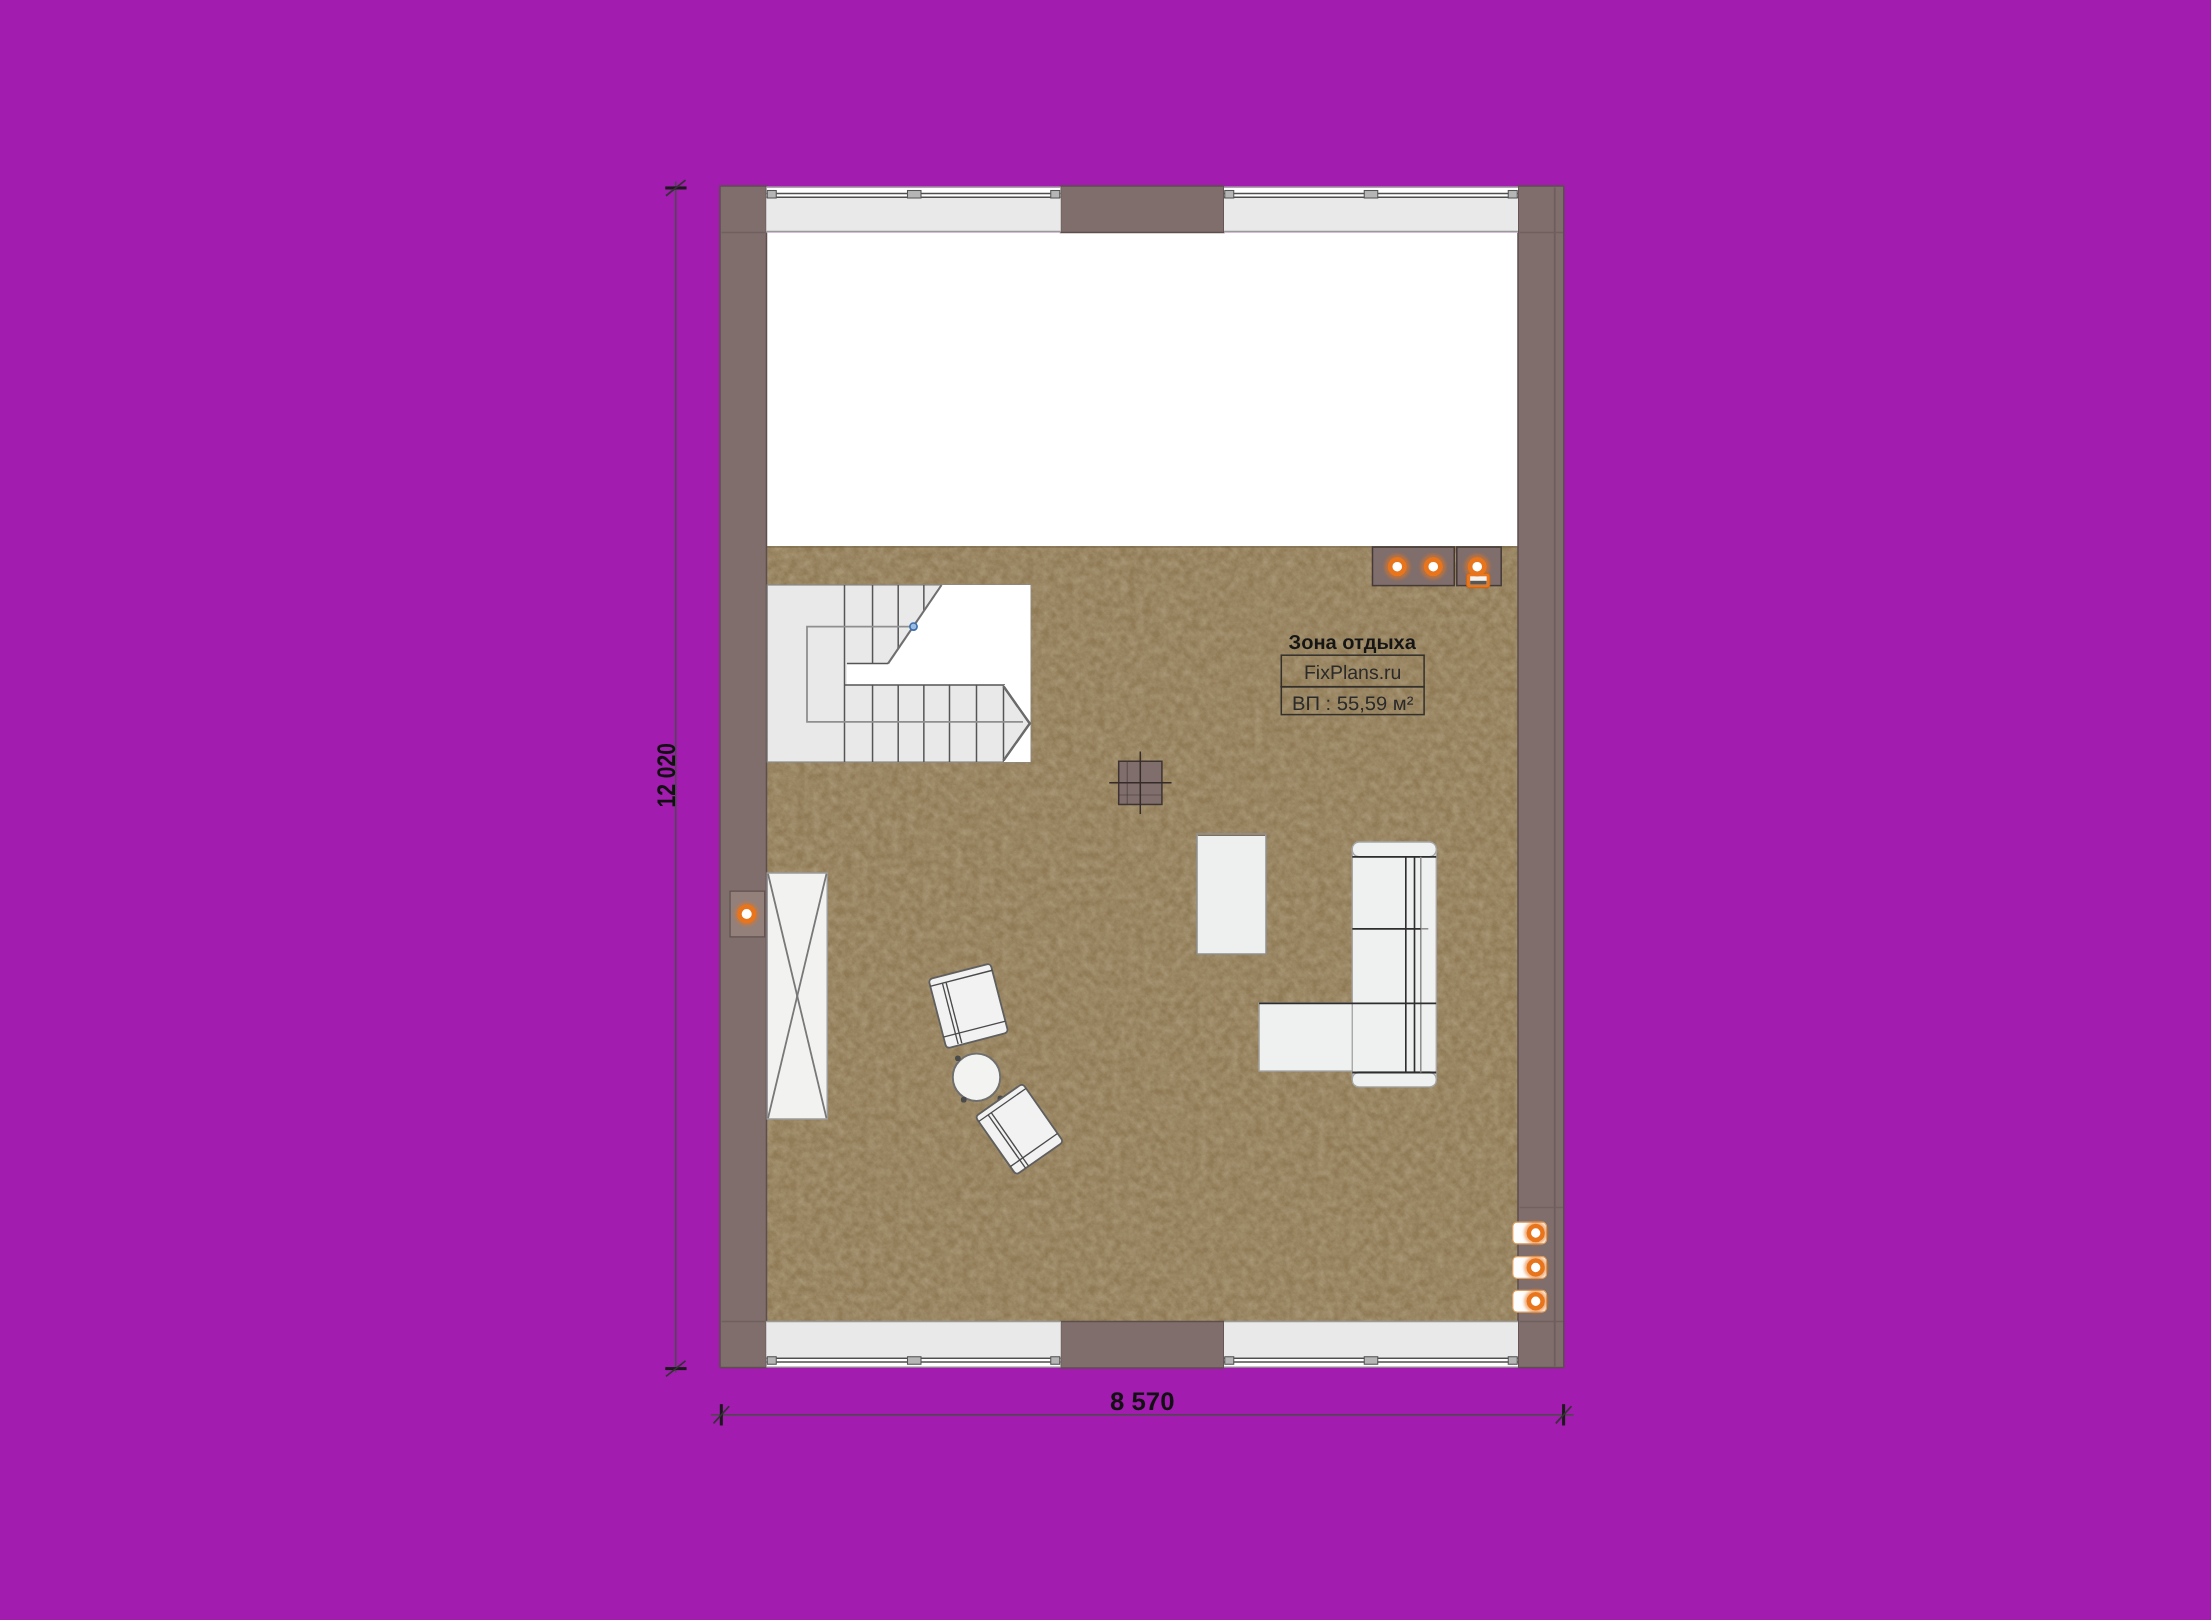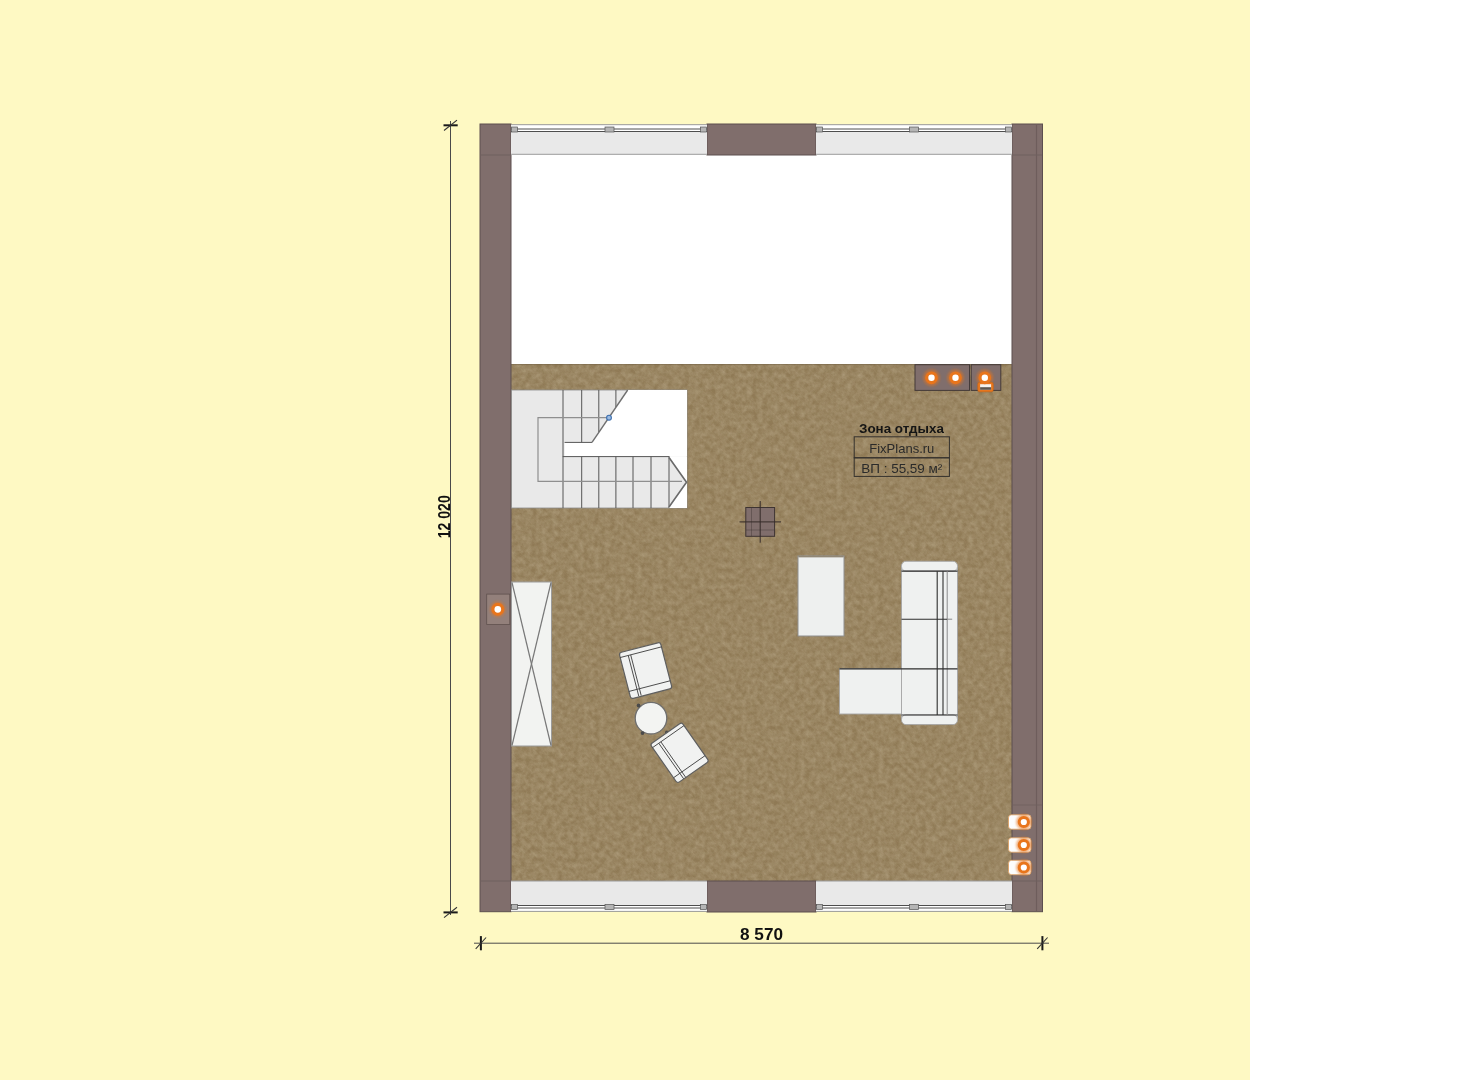--- a/index.html
+++ b/index.html
@@ -1,16 +1,16 @@
 <!DOCTYPE html>
 <html><head>
 <meta charset="utf-8">
 <style>
   html,body{margin:0;padding:0;background:#ffffff;}
-  #page{position:relative;width:1250px;height:1080px;background:#fef9c3;overflow:hidden;
+  #page{position:relative;width:1474px;height:1080px;background:#a21caf;overflow:hidden;
         font-family:"Liberation Sans", sans-serif;}
   svg{position:absolute;left:0;top:0;}
 </style>
 </head>
 <body>
 <div id="page">
 <svg width="1474" height="1080" viewBox="0 0 1474 1080">
 <defs>
   <pattern id="carpet" width="8" height="8" patternUnits="userSpaceOnUse">
     <rect width="8" height="8" fill="#8f7955"></rect>

